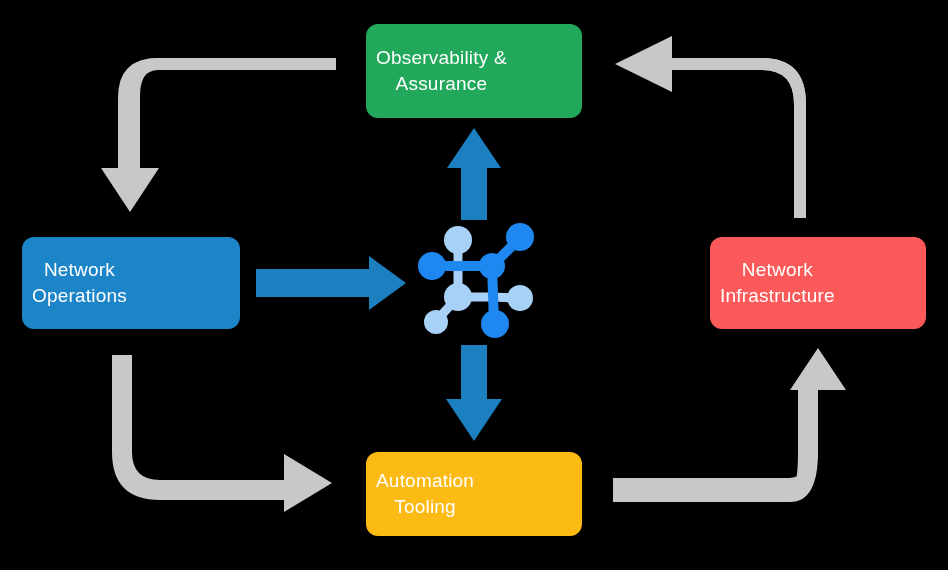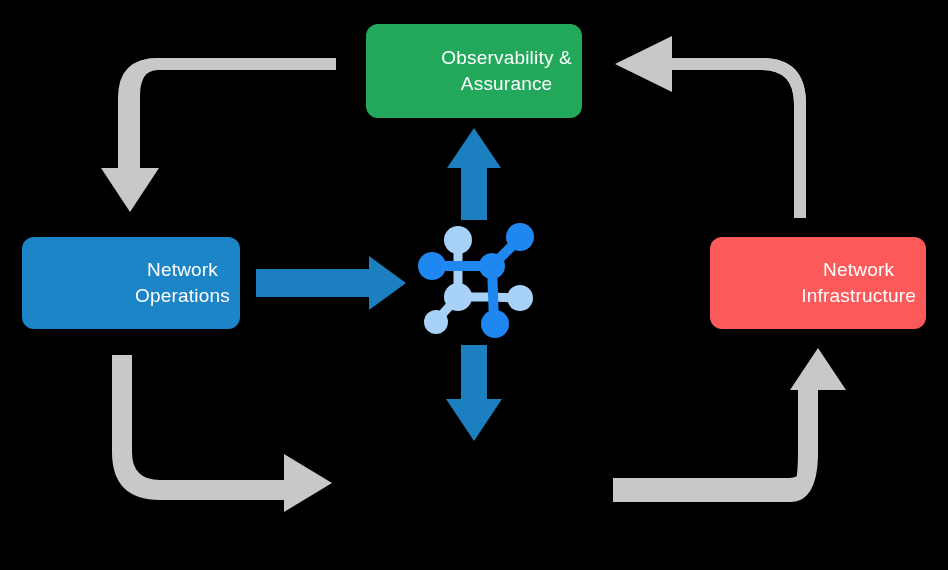--- a/index.html
+++ b/index.html
@@ -18,21 +18,21 @@
   #bg-svg {
     position:absolute; left:0; top:0;
     width:948px; height:570px;
     pointer-events:none;
   }
   .node-box {
     position:absolute;
     border-radius:12px;
     display:flex;
     align-items:center;
-    justify-content:flex-end;
+    justify-content:flex-start;
     text-align:center;
     color:#ffffff;
     font-size:19px;
     line-height:1.35;
     font-weight:400;
     letter-spacing:0.2px;
     padding:6px 10px;
     z-index:5;
   }
   #box-observability { left:366px; top:24px;  width:216px; height:94px; background:#22A85A; }
@@ -123,14 +123,18 @@
   <div class="node-box" id="box-operations">
     <span class="box-label">Network
 Operations</span>
   </div>
 
   <div class="node-box" id="box-infrastructure">
     <span class="box-label">Network
 Infrastructure</span>
   </div>
 
+  <div class="node-box" id="box-automation">
+    <span class="box-label">Automation
+Tooling</span>
+  </div>
 
 </div>
 
 </body></html>

